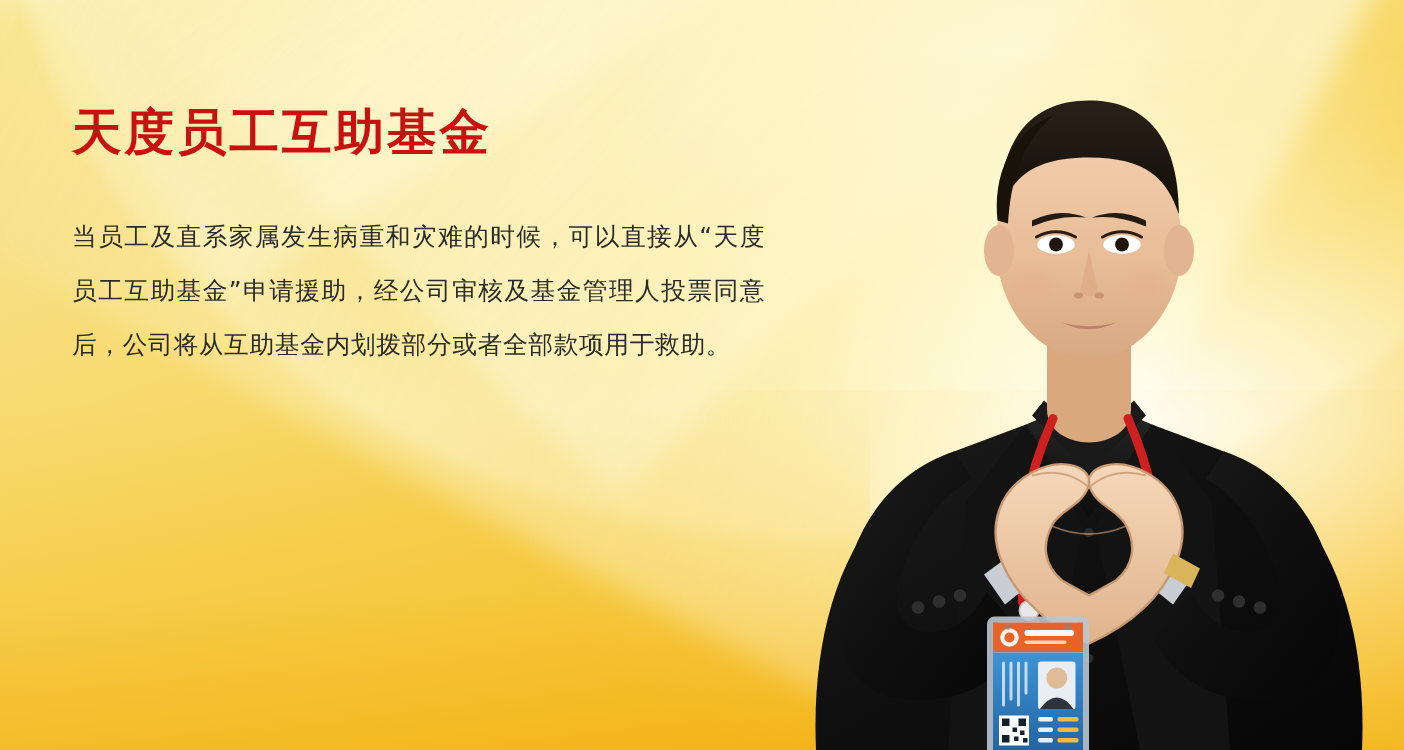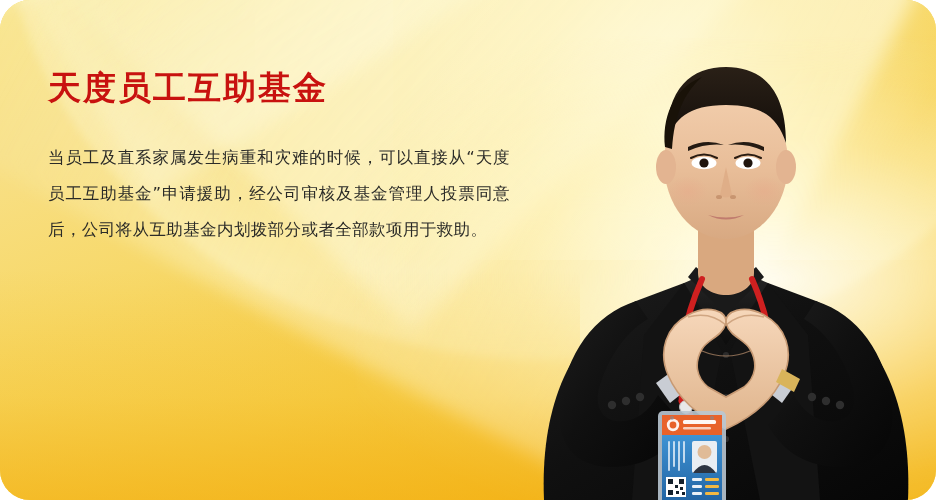--- a/index.html
+++ b/index.html
@@ -10,21 +10,20 @@
   }
   * { box-sizing: border-box; }
 
   .banner {
     position: relative;
     width: 936px;
     height: 500px;
     overflow: hidden;
     font-family: "DejaVu Sans", "Liberation Sans", sans-serif;
     background: #f6d96a;
-    border-radius: 30px;
   }
 
   
   .bg-base {
     position: absolute;
     inset: 0;
     background: linear-gradient(160deg,
         #f9e793 0%,
         #f8e087 18%,
         #f7d868 40%,

